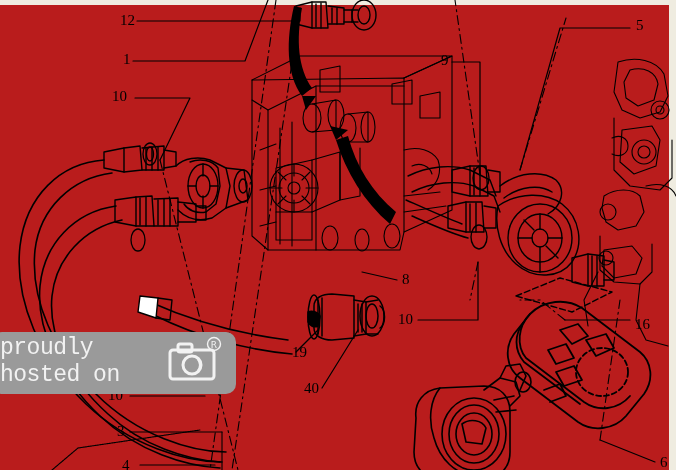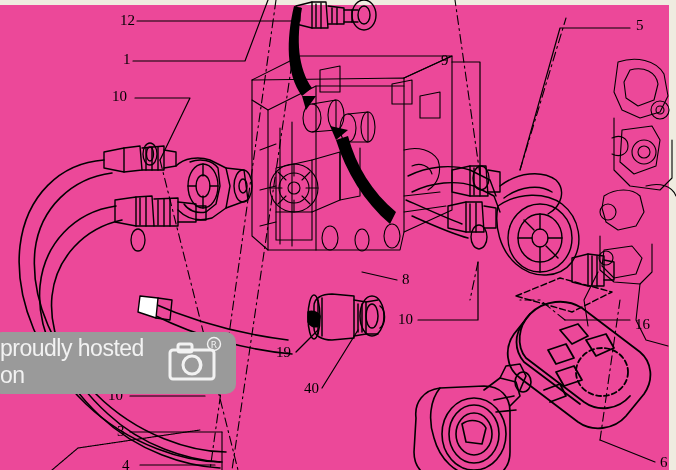--- a/index.html
+++ b/index.html
@@ -1,27 +1,27 @@
 <!DOCTYPE html>
 <html><head>
 <meta charset="utf-8">
 <style>
   html,body{margin:0;padding:0;background:#fff;}
   body{width:676px;height:470px;overflow:hidden;
        font-family:"Liberation Sans",sans-serif;}
-  #stage{position:relative;width:676px;height:470px;background:#ec4899;overflow:hidden;}
+  #stage{position:relative;width:676px;height:470px;background:#b91c1c;overflow:hidden;}
   #edge-top{position:absolute;left:0;top:0;width:676px;height:5px;background:#efece0;}
   #edge-right{position:absolute;right:0;top:0;width:7px;height:470px;background:#efece0;}
   #art{position:absolute;left:0;top:0;width:676px;height:470px;}
   .callout{position:absolute;font-family:"Liberation Serif",serif;font-size:15px;
            color:#000;line-height:1;white-space:nowrap;}
   #wm{position:absolute;left:-8px;top:332px;width:244px;height:62px;
       background:#9a9a9a;border-radius:10px;}
   #wm .wmtext{position:absolute;left:8px;top:3px;width:170px;height:56px;
-      color:#f2f2f2;font-family:Liberation Sans, sans-serif;font-size:23px;
+      color:#f2f2f2;font-family:Liberation Mono, monospace;font-size:23px;
       line-height:27px;letter-spacing:-0.5px;}
   #wm .wmlogo{position:absolute;left:176px;top:10px;width:52px;height:40px;}
 </style>
 </head>
 <body>
 
 <div id="stage">
 
   <div id="edge-top"></div>
   <div id="edge-right"></div>
@@ -287,21 +287,21 @@
     </g>
   </svg>
 
   <div class="callout" style="left:120px;top:13px">12</div>
   <div class="callout" style="left:123px;top:52px">1</div>
   <div class="callout" style="left:112px;top:89px">10</div>
   <div class="callout" style="left:441px;top:53px">9</div>
   <div class="callout" style="left:636px;top:18px">5</div>
   <div class="callout" style="left:402px;top:272px">8</div>
   <div class="callout" style="left:398px;top:312px">10</div>
-  <div class="callout" style="left:276px;top:345px">19</div>
+  <div class="callout" style="left:292px;top:345px">19</div>
   <div class="callout" style="left:304px;top:381px">40</div>
   <div class="callout" style="left:635px;top:317px">16</div>
   <div class="callout" style="left:108px;top:388px">10</div>
   <div class="callout" style="left:117px;top:424px">3</div>
   <div class="callout" style="left:122px;top:458px">4</div>
   <div class="callout" style="left:660px;top:455px">6</div>
 
   <div id="wm">
     <div class="wmtext">
       <div>proudly hosted on</div>

